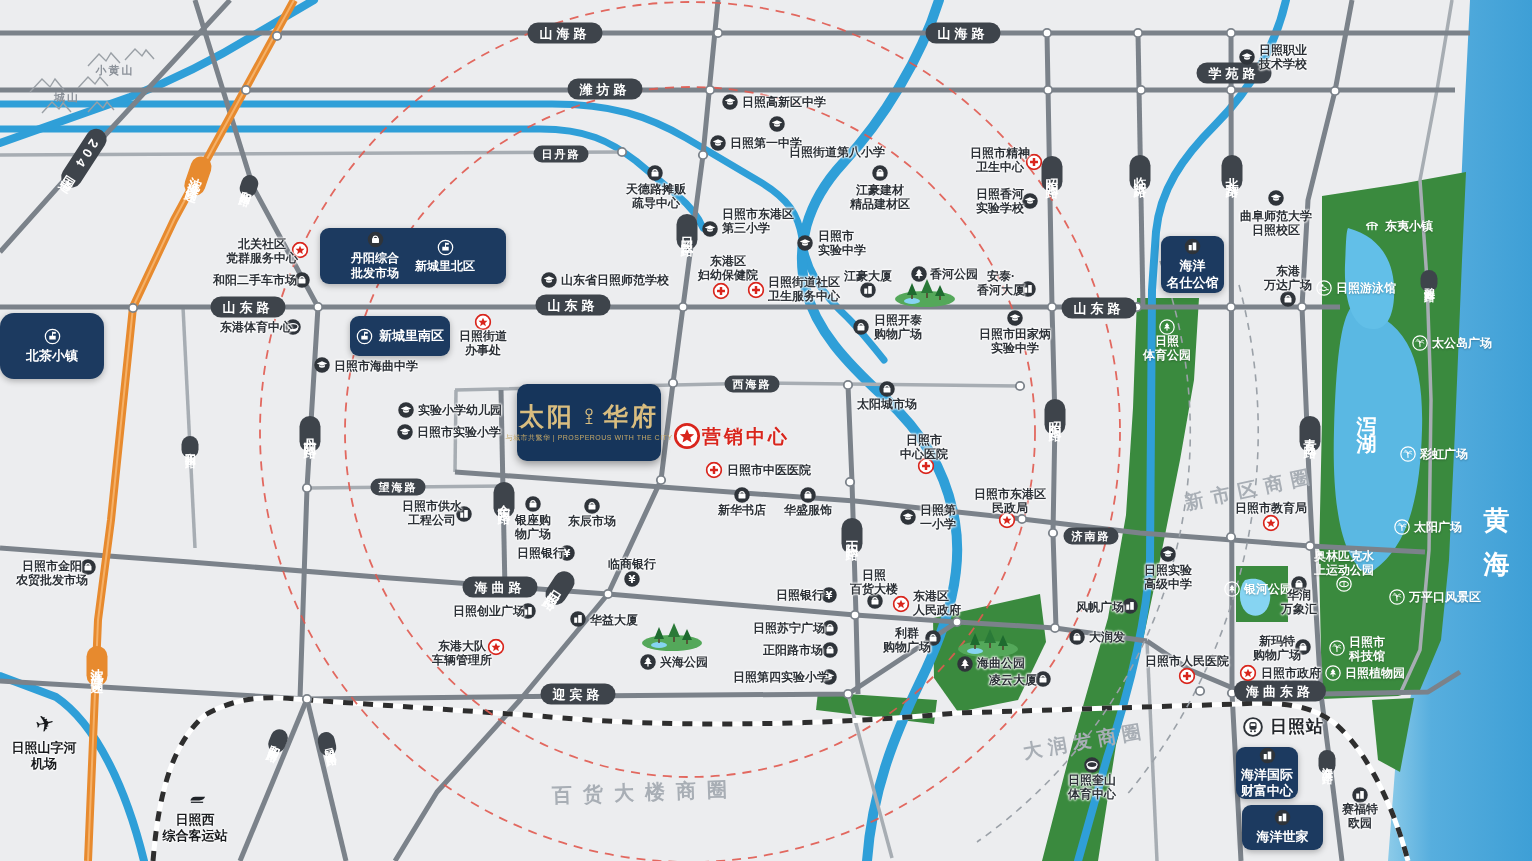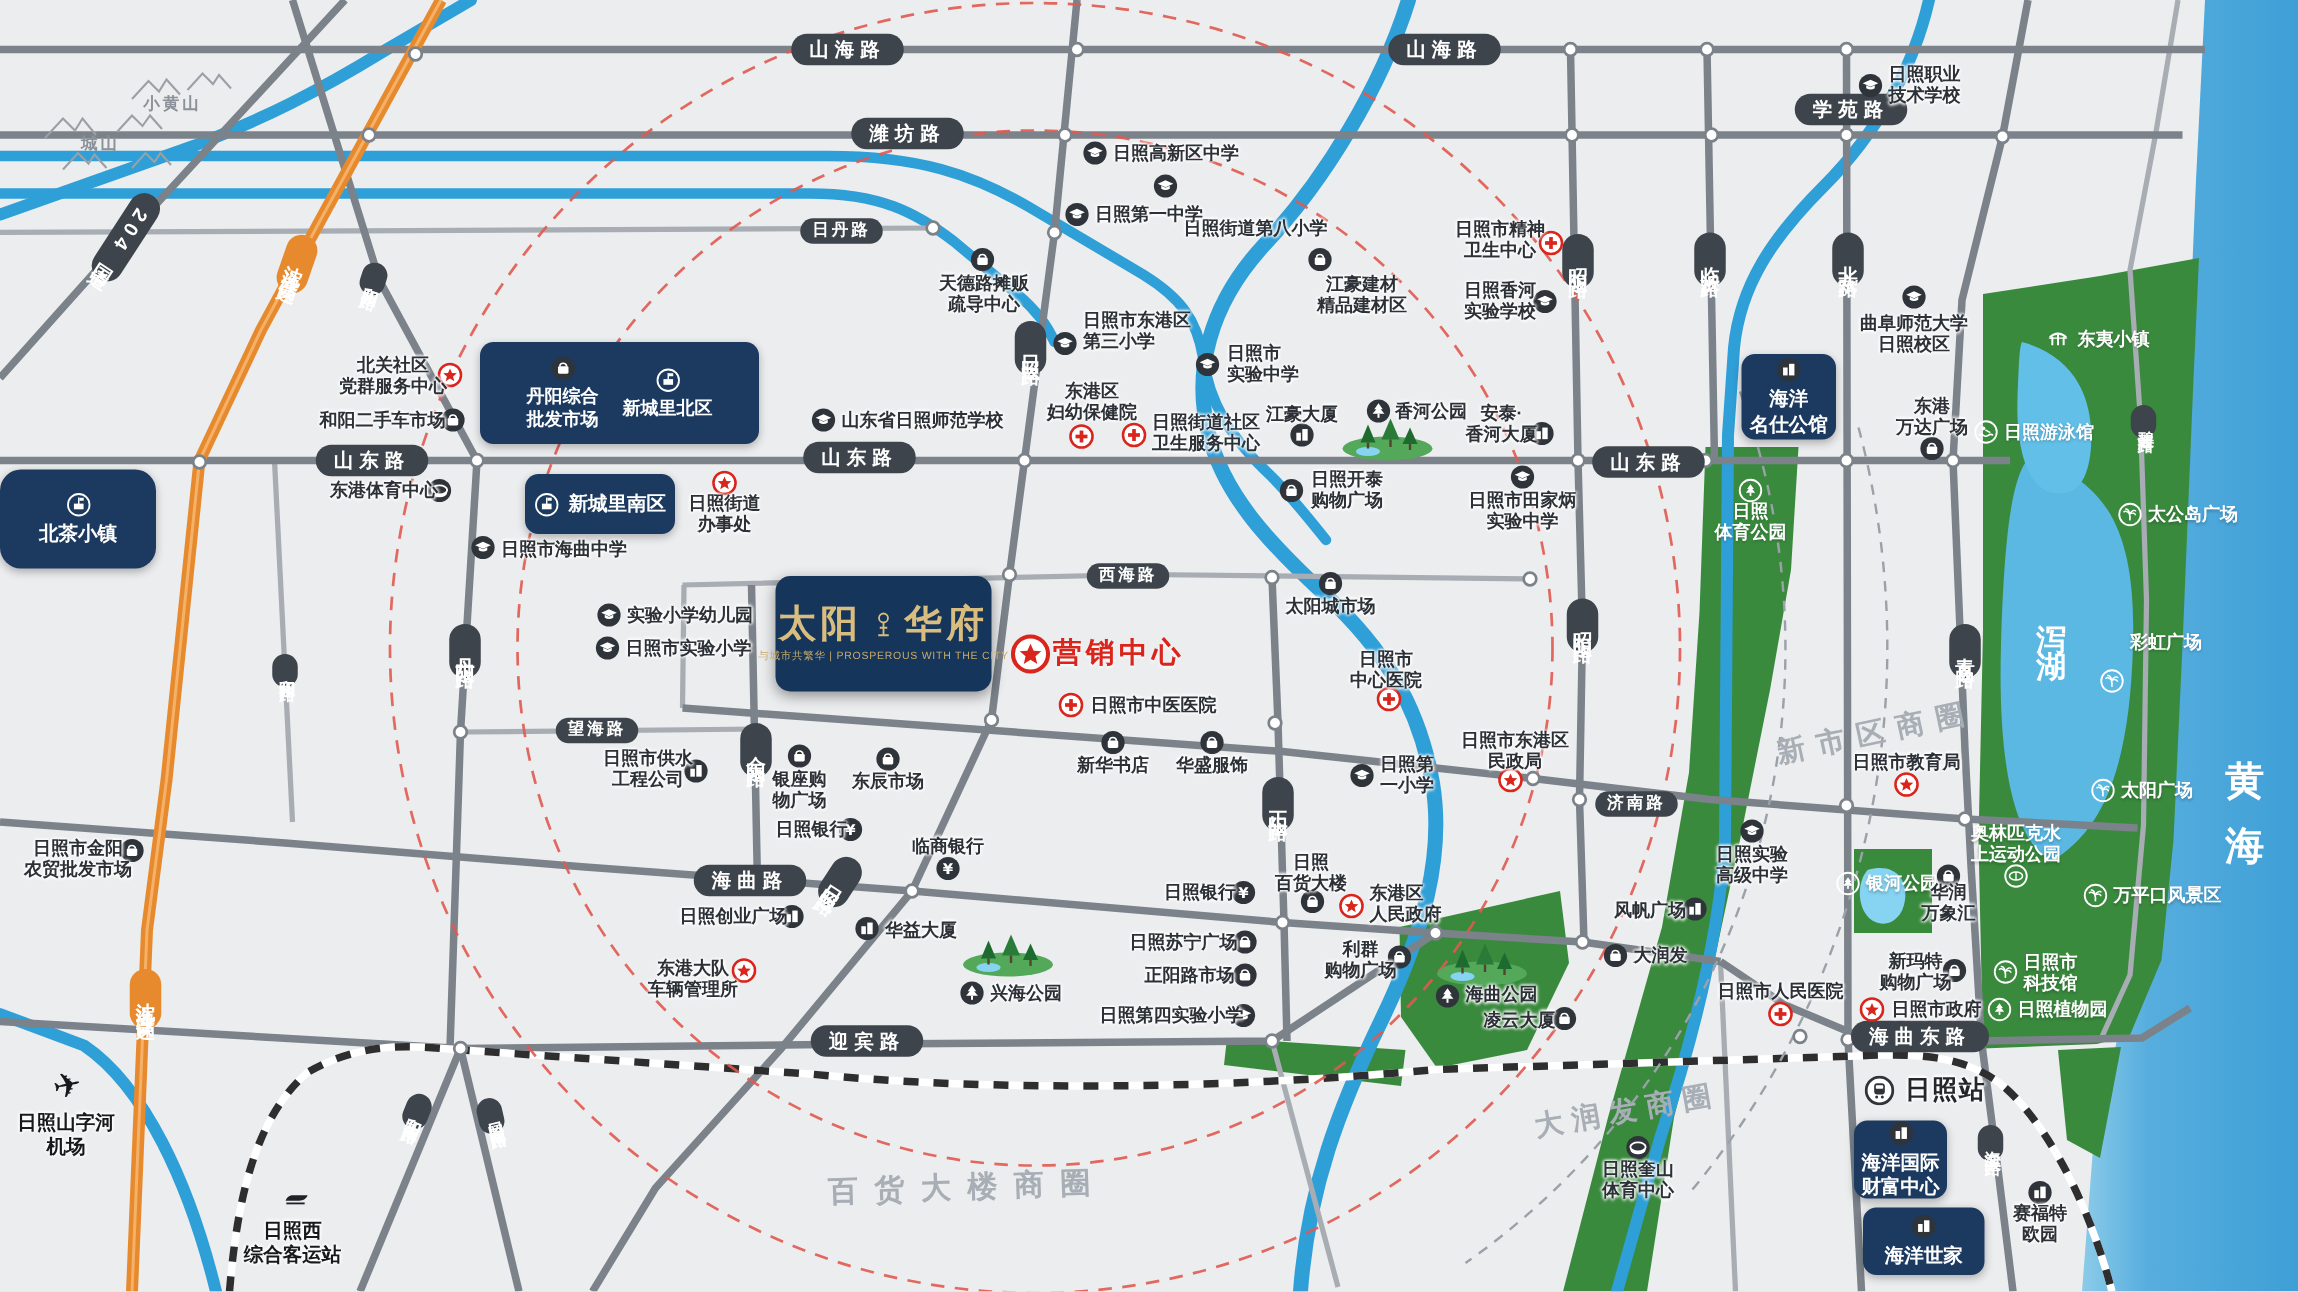--- a/index.html
+++ b/index.html
@@ -272,21 +272,21 @@
           <path d="M3.5,7.4 L9,5 L14.5,7.4 L9,9.8 Z" fill="#fff"></path>
           <path d="M6,8.9 v2.1 q3,1.7 6,0 v-2.1 l-3,1.3 z" fill="#fff"></path>
         </svg></div>
       <div class="poi-t al" style="left: 818px; top: 243px;">日照市
 实验中学</div>
       <div class="picon" style="left: 880px; top: 173px;"><svg width="17" height="17" viewBox="0 0 18 18">
           <circle cx="9" cy="9" r="8.2" fill="#2f343a"></circle>
           <path d="M6.6,7.8 c0,-3.1 4.8,-3.1 4.8,0" stroke="#fff" fill="none" stroke-width="1.2"></path>
           <rect x="5.3" y="7.5" width="7.4" height="5.3" rx="1" fill="#fff"></rect>
         </svg></div>
-      <div class="poi-t" style="left: 880px; top: 197px; margin-left: 28px;">江豪建材
+      <div class="poi-t" style="left: 880px; top: 197px;">江豪建材
 精品建材区</div>
       <div class="picon" style="left: 1034px; top: 162px;"><svg width="17" height="17" viewBox="0 0 18 18">
           <circle cx="9" cy="9" r="7.8" fill="#fff" stroke="#d9251c" stroke-width="1.8"></circle>
           <rect x="7.7" y="4.8" width="2.6" height="8.4" fill="#d9251c"></rect>
           <rect x="4.8" y="7.7" width="8.4" height="2.6" fill="#d9251c"></rect>
         </svg></div>
       <div class="poi-t" style="left: 1000px; top: 160px;">日照市精神
 卫生中心</div>
       <div class="picon" style="left: 1030px; top: 201px;"><svg width="17" height="17" viewBox="0 0 18 18">
           <circle cx="9" cy="9" r="8.2" fill="#2f343a"></circle>
@@ -610,21 +610,21 @@
           <circle cx="9" cy="9" r="7.6" fill="none" stroke="#fff" stroke-width="1.3"></circle>
           <path d="M8.6,8.5 c0.5,1.8 0.5,3 0.3,4.6" stroke="#fff" stroke-width="1.2" fill="none"></path>
           <path d="M8.8,8.6 C6.8,6.2 5.2,6.4 4.4,7.4 M8.8,8.6 C8.2,5.4 6.6,4.9 5.6,5.2 M8.8,8.6 C10.6,5.6 12.4,5.7 13.2,6.8 M8.8,8.6 C11.2,7.4 12.6,8.2 13,9.5" stroke="#fff" stroke-width="1" fill="none"></path>
         </svg></div>
       <div class="poi-t al w" style="left: 1432px; top: 343px;">太公岛广场</div>
       <div class="picon" style="left: 1408px; top: 454px;"><svg width="17" height="17" viewBox="0 0 18 18">
           <circle cx="9" cy="9" r="7.6" fill="none" stroke="#fff" stroke-width="1.3"></circle>
           <path d="M8.6,8.5 c0.5,1.8 0.5,3 0.3,4.6" stroke="#fff" stroke-width="1.2" fill="none"></path>
           <path d="M8.8,8.6 C6.8,6.2 5.2,6.4 4.4,7.4 M8.8,8.6 C8.2,5.4 6.6,4.9 5.6,5.2 M8.8,8.6 C10.6,5.6 12.4,5.7 13.2,6.8 M8.8,8.6 C11.2,7.4 12.6,8.2 13,9.5" stroke="#fff" stroke-width="1" fill="none"></path>
         </svg></div>
-      <div class="poi-t al w" style="left: 1420px; top: 428px;">彩虹广场</div>
+      <div class="poi-t al w" style="left: 1420px; top: 454px;">彩虹广场</div>
       <div class="picon" style="left: 1402px; top: 527px;"><svg width="17" height="17" viewBox="0 0 18 18">
           <circle cx="9" cy="9" r="7.6" fill="none" stroke="#fff" stroke-width="1.3"></circle>
           <path d="M8.6,8.5 c0.5,1.8 0.5,3 0.3,4.6" stroke="#fff" stroke-width="1.2" fill="none"></path>
           <path d="M8.8,8.6 C6.8,6.2 5.2,6.4 4.4,7.4 M8.8,8.6 C8.2,5.4 6.6,4.9 5.6,5.2 M8.8,8.6 C10.6,5.6 12.4,5.7 13.2,6.8 M8.8,8.6 C11.2,7.4 12.6,8.2 13,9.5" stroke="#fff" stroke-width="1" fill="none"></path>
         </svg></div>
       <div class="poi-t al w" style="left: 1414px; top: 527px;">太阳广场</div>
       <div class="picon" style="left: 1324px; top: 288px;"><svg width="17" height="17" viewBox="0 0 18 18">
           <circle cx="9" cy="9" r="7.6" fill="none" stroke="#fff" stroke-width="1.3"></circle>
           <circle cx="7.2" cy="6.4" r="1.3" fill="#fff"></circle>
           <path d="M8.5,7.5 l3.5,1.9" stroke="#fff" stroke-width="1.1"></path>
@@ -711,21 +711,21 @@
           </g>
         </svg></div>
       <div class="poi-t b" style="left: 44px; top: 756px;">日照山字河
 机场</div>
       <div class="picon" style="left: 197px; top: 798px;"><svg width="22" height="22" viewBox="0 0 18 18">
           <path d="M3.6,11 h7.2 c2.8,0 4.4,-1.6 4.8,-3 l-8,0 c-2.2,0 -3.6,1.4 -4,3 z" fill="#1e2227"></path>
           <rect x="4" y="12" width="10" height="1" fill="#1e2227"></rect>
         </svg></div>
       <div class="poi-t b" style="left: 195px; top: 828px;">日照西
 综合客运站</div>
-      <div class="estate" style="left: 320px; top: 228px; width: 186px; height: 68px; gap: 16px;">
+      <div class="estate" style="left: 320px; top: 228px; width: 186px; height: 56px; gap: 16px;">
         <div class="e-col">
           <span class="picon-inl" style="line-height:0"><svg width="17" height="17" viewBox="0 0 18 18">
               <circle cx="9" cy="9" r="8.2" fill="#2f343a"></circle>
               <path d="M6.6,7.8 c0,-3.1 4.8,-3.1 4.8,0" stroke="#fff" fill="none" stroke-width="1.2"></path>
               <rect x="5.3" y="7.5" width="7.4" height="5.3" rx="1" fill="#fff"></rect>
             </svg></span>
           <div class="e-t" style="font-size: 12px;">丹阳综合
 批发市场</div>
         </div>
         <div class="e-col">

